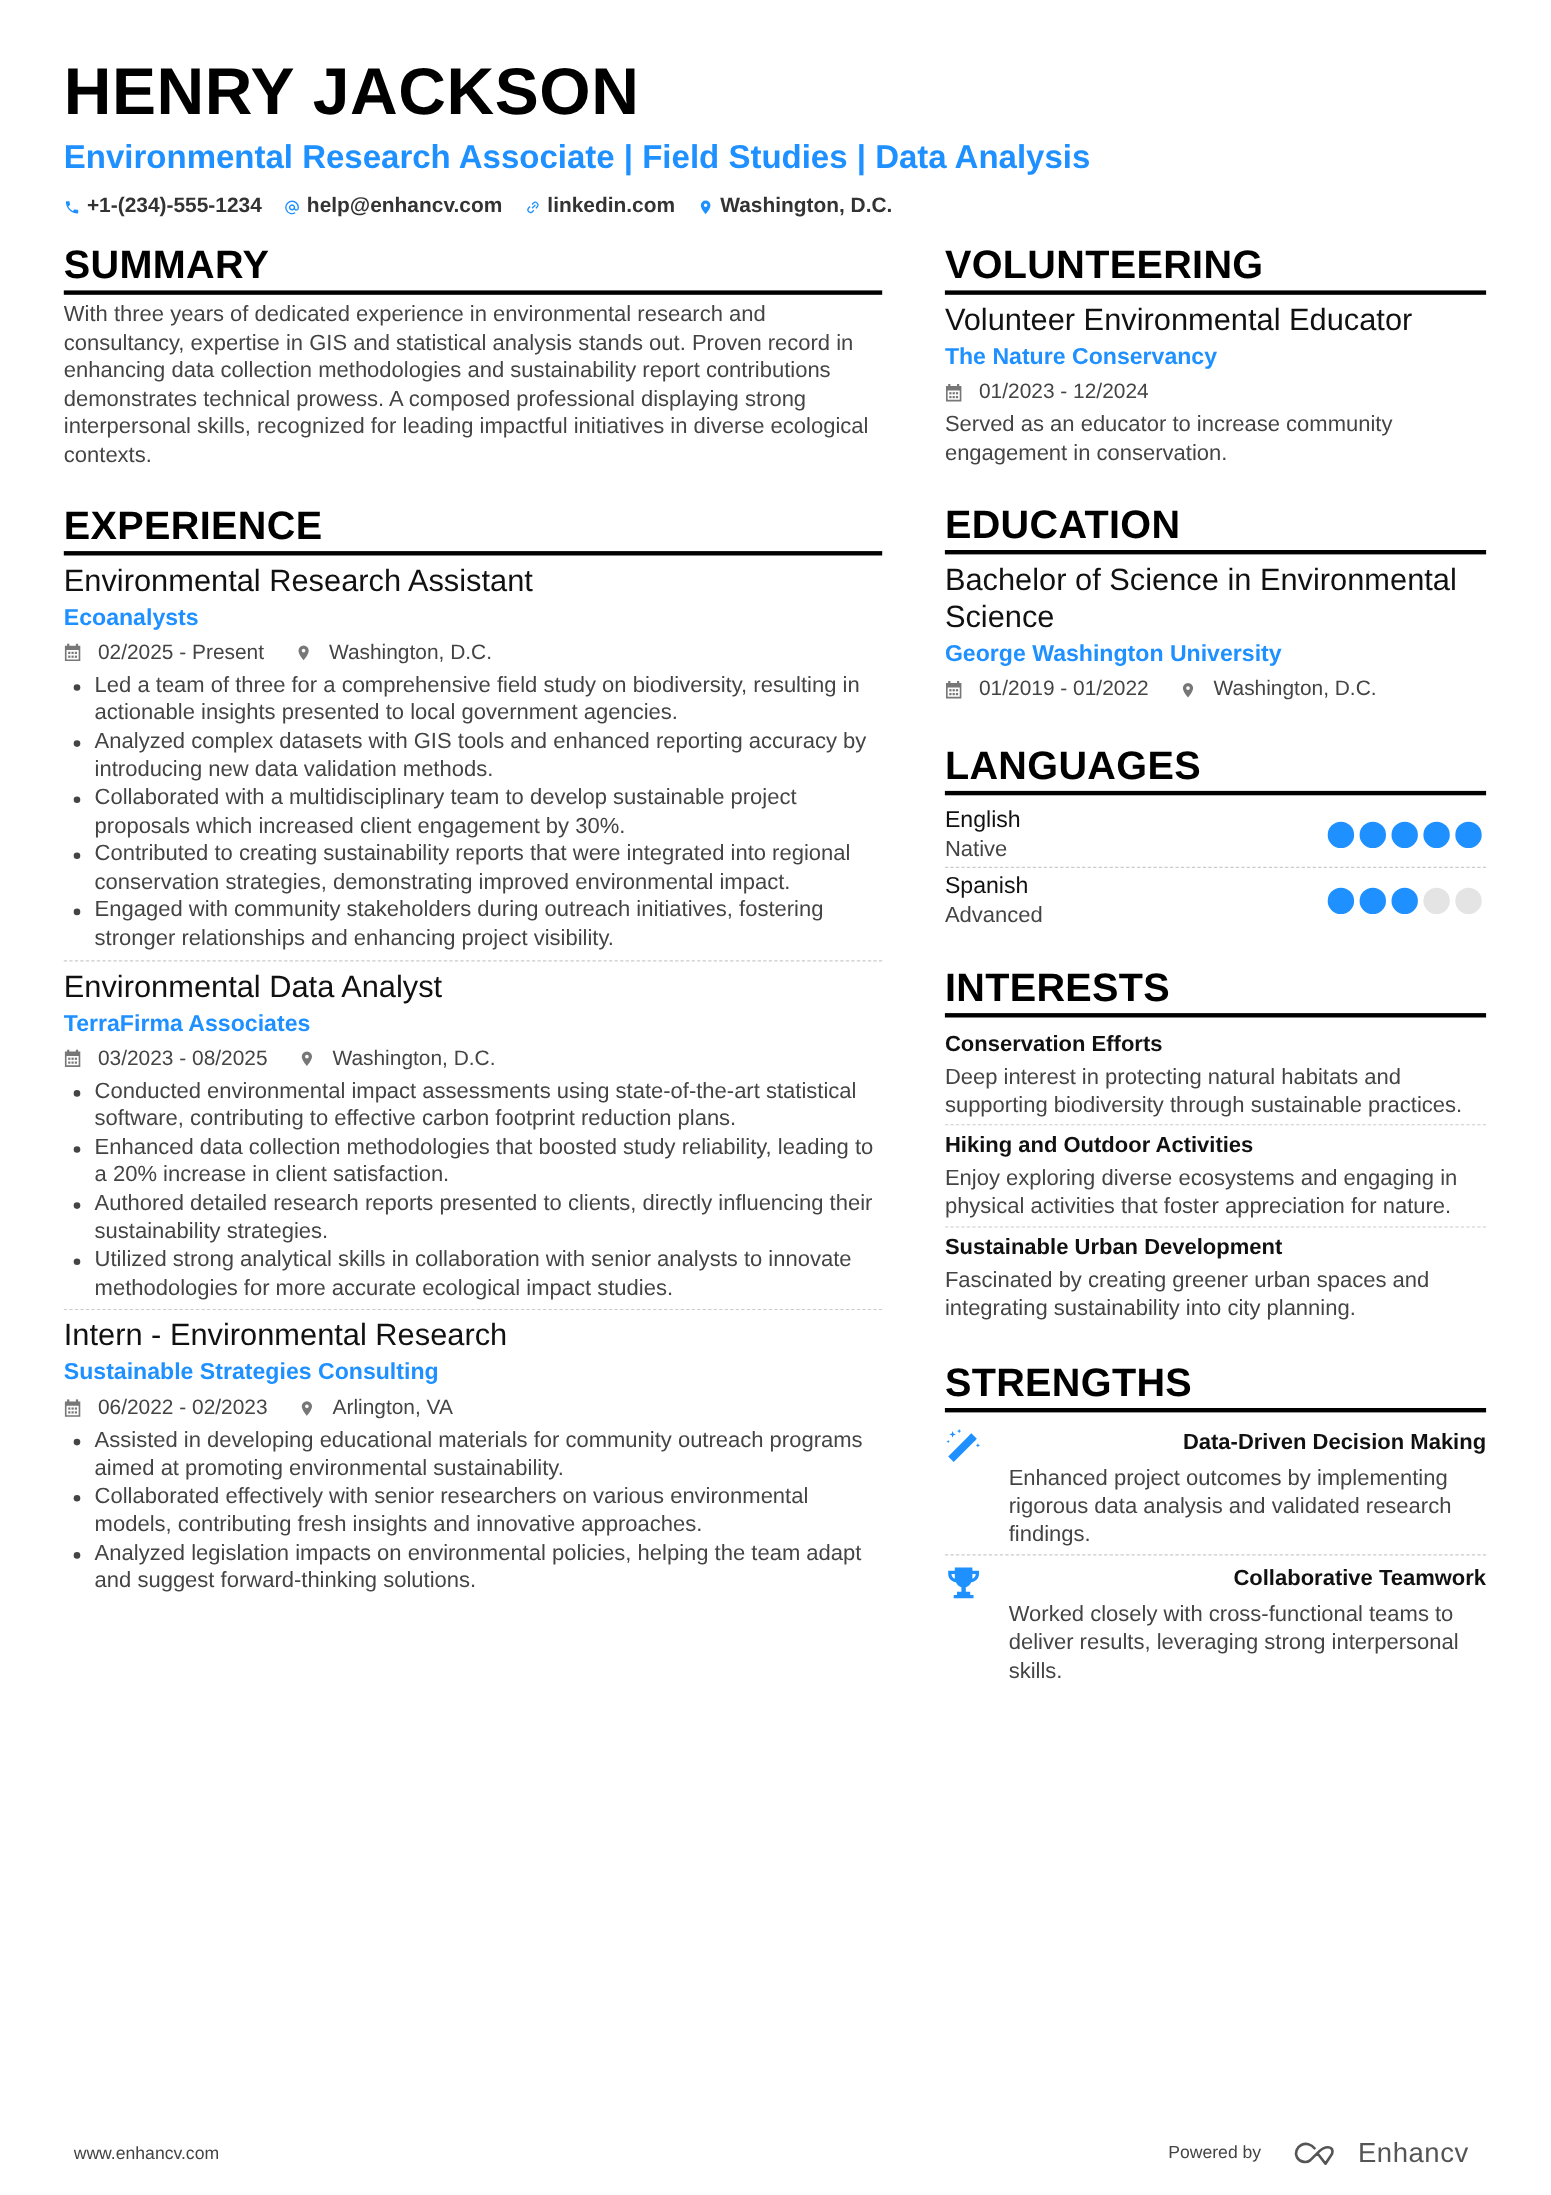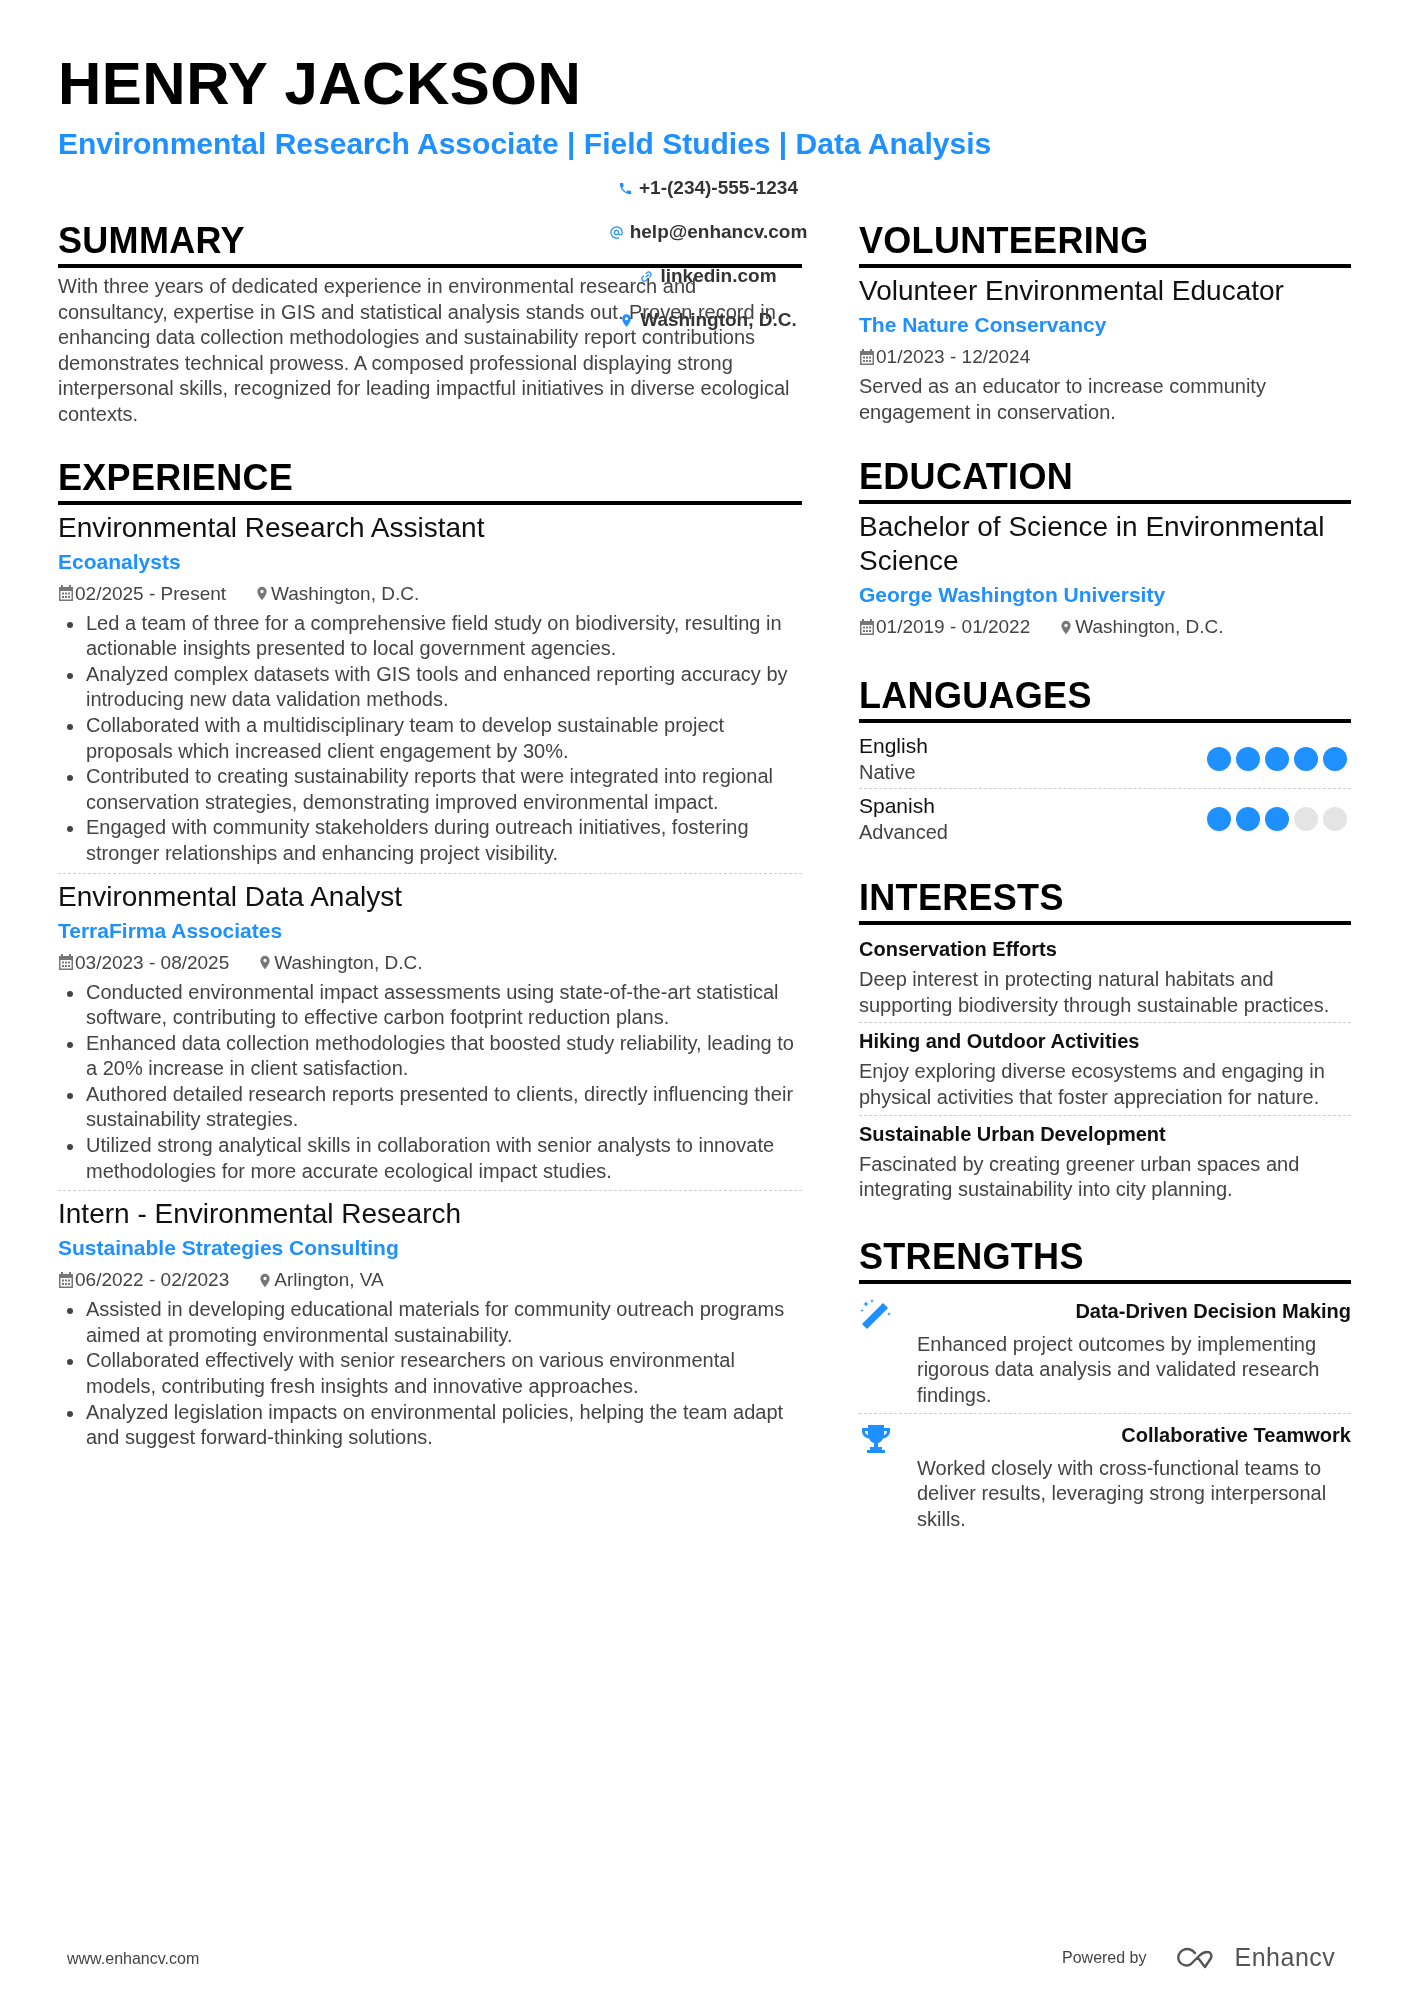--- a/index.html
+++ b/index.html
@@ -3,39 +3,39 @@
 <meta charset="utf-8">
 <style>
   * { margin:0; padding:0; box-sizing:border-box; }
   html, body { width:1410px; height:1995px; background:#fff; }
   body { position:relative; font-family:"Liberation Sans", "DejaVu Sans", sans-serif; color:#333; overflow:hidden; }
   .page { position:absolute; left:0; top:4px; width:1410px; height:1995px; }
 
   .header { position:absolute; left:58px; top:48px; width:1300px; }
   .name { font-size:60px; font-weight:700; color:#000; letter-spacing:0.5px; line-height:64px; }
   .subtitle { font-size:30px; font-weight:700; color:#1E90FF; line-height:36px; margin-top:10px; }
-  .contacts { display:flex; gap:20px; margin-top:14px; font-size:19px; font-weight:700; color:#333; line-height:24px; align-items:center;flex-direction:column; }
+  .contacts { display:flex; gap:20px; margin-top:14px; font-size:19px; font-weight:700; color:#333; line-height:24px; align-items:center; }
   .contact { display:flex; align-items:center; gap:6px; }
   .contact svg { width:15px; height:15px; fill:#1E90FF; flex:none; }
 
   .col-left { position:absolute; left:58px; top:215px; width:744px; }
   .col-right { position:absolute; left:859px; top:215px; width:492px; }
 
   .section-title { font-size:36px; font-weight:700; color:#000; line-height:44px; letter-spacing:0.3px; }
   .rule { height:4px; background:#000; margin-top:1px; margin-bottom:6px; }
 
   .body-text { font-size:20px; color:#444; line-height:25.6px; }
   .summary-text { margin-top:2px; }
 
   .entry { padding-bottom:6px; }
   .entry + .entry { border-top:1.5px dashed #ccc; padding-top:6px; }
   .entry-title { font-size:28px; color:#111; line-height:34px; }
   .entry-org { font-size:21px; font-weight:700; color:#1E90FF; line-height:30px; margin-top:2px; }
   .meta { display:flex; gap:28px; font-size:19px; color:#444; line-height:26px; margin-top:4px; }
-  .meta-item { display:flex; align-items:center; gap:1px; }
+  .meta-item { display:flex; align-items:center; gap:15px; }
   .meta-item svg { width:16px; height:17px; fill:#777; flex:none; }
   ul.bullets { list-style:none; margin-top:4px; }
   ul.bullets li { position:relative; padding-left:28px; font-size:20px; color:#444; line-height:25.6px; }
   ul.bullets li::before { content:""; position:absolute; left:9px; top:11px; width:6px; height:6px; background:#444; border-radius:50%; }
 
   .section { margin-bottom:28px; }
 
   .lang { display:flex; justify-content:space-between; align-items:center; padding:4px 0 3px; }
   .lang + .lang { border-top:1.5px dashed #ccc; }
   .lang-name { font-size:21px; font-weight:400; color:#111; line-height:26px; }

